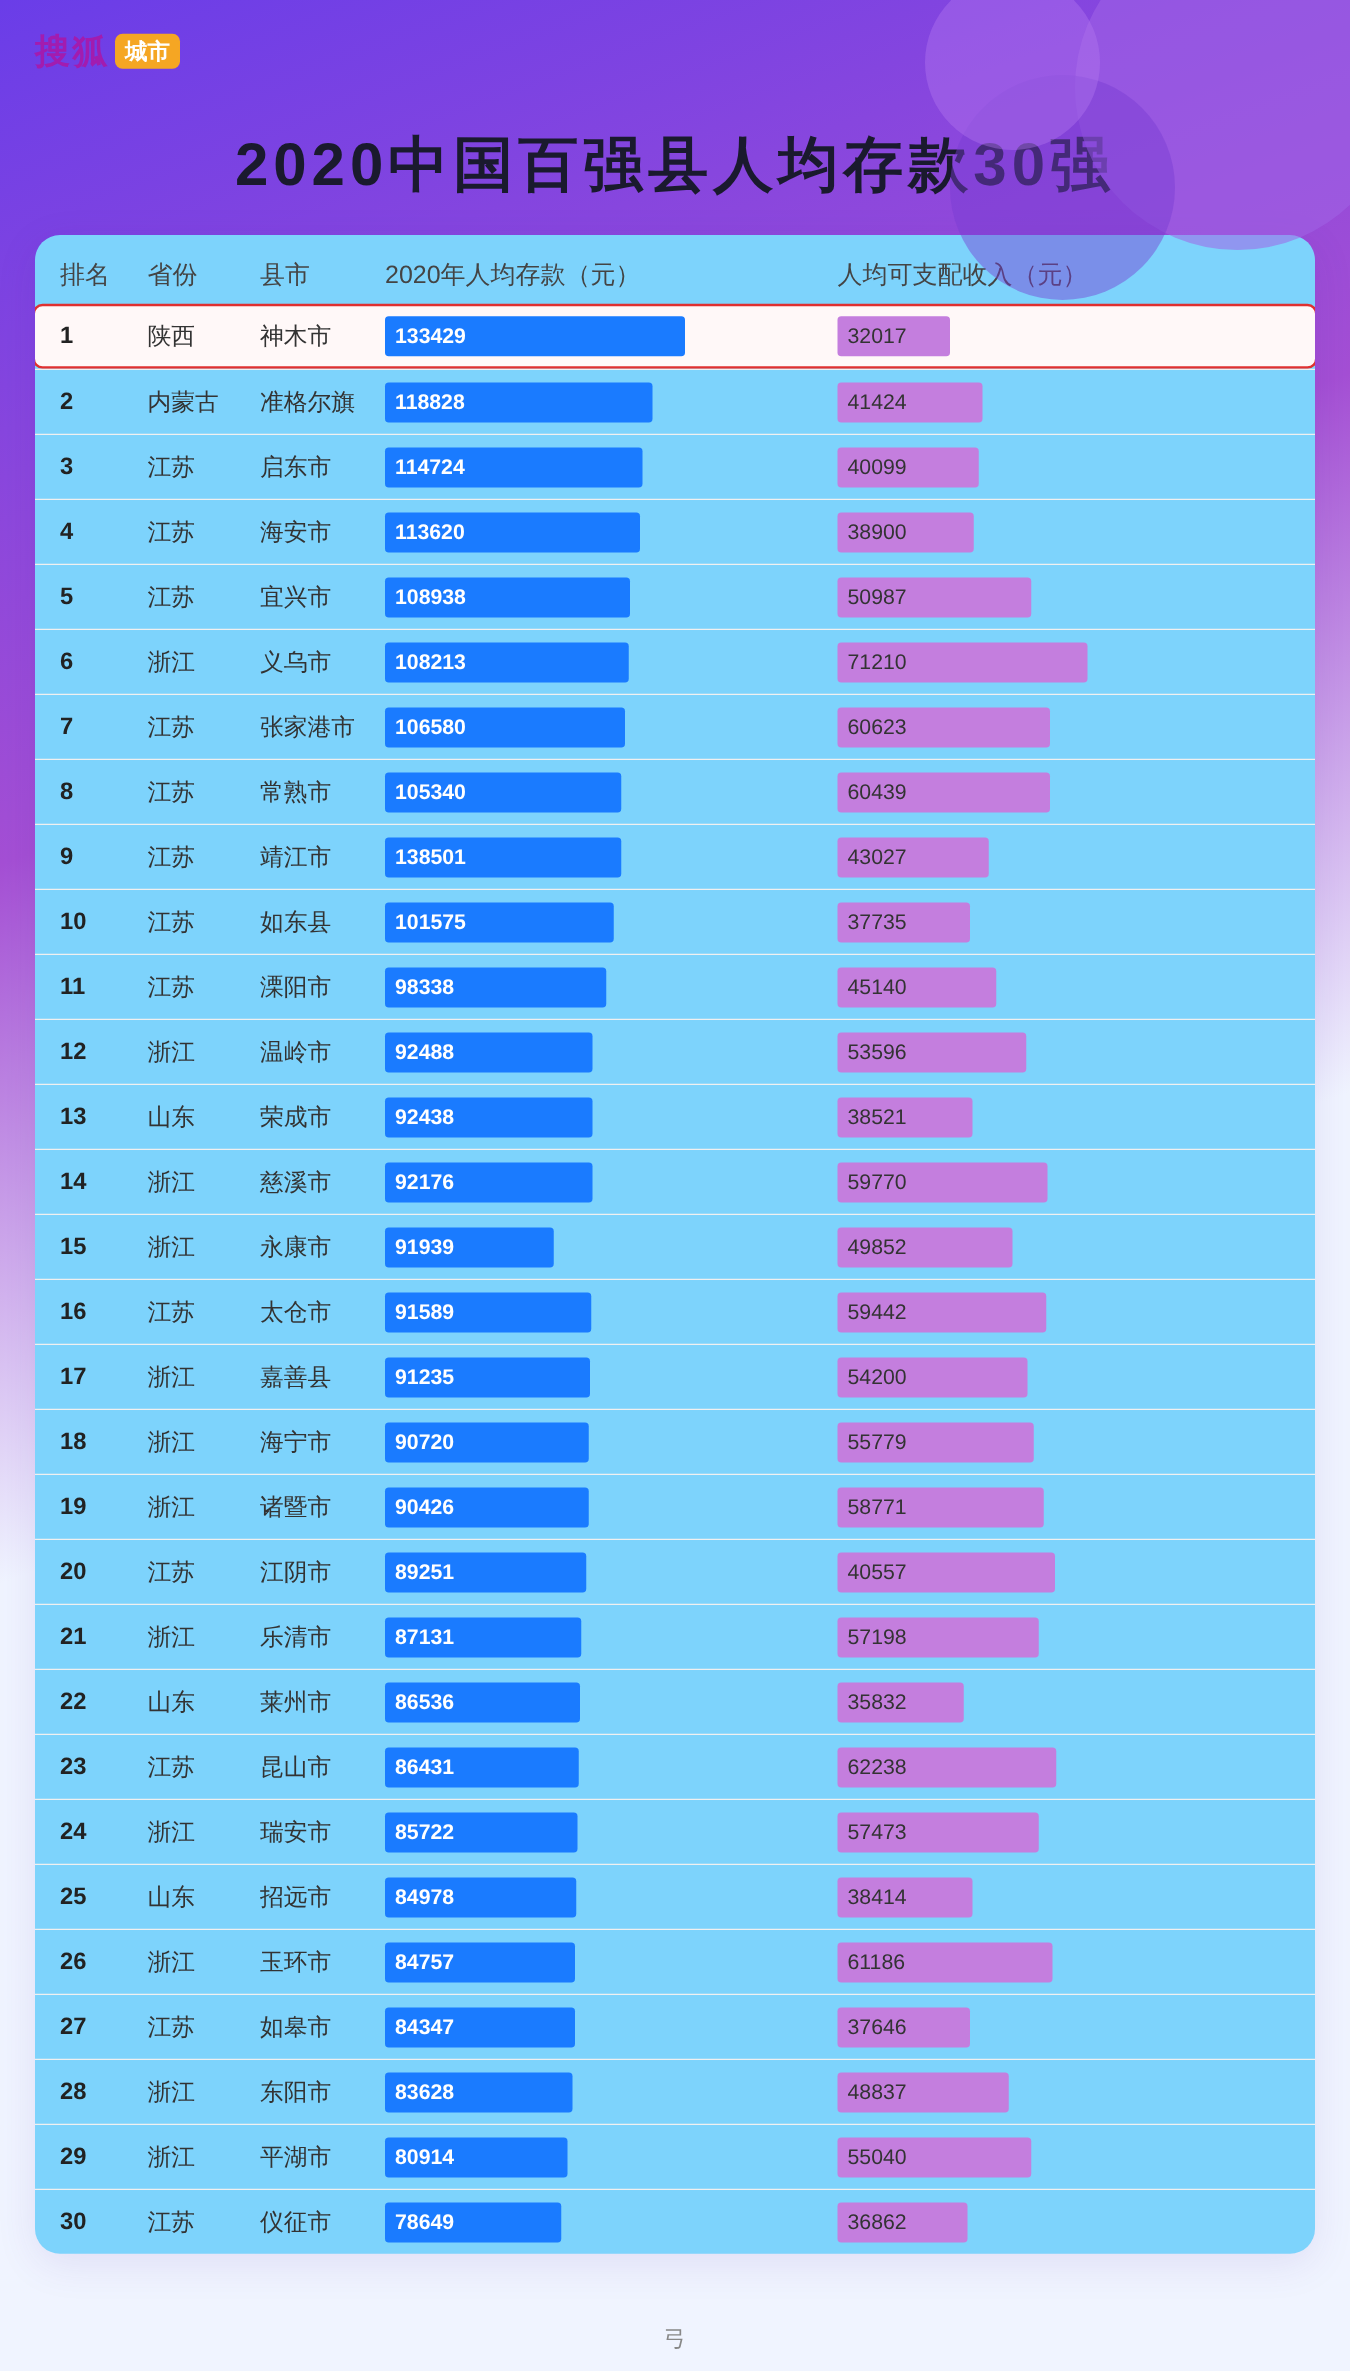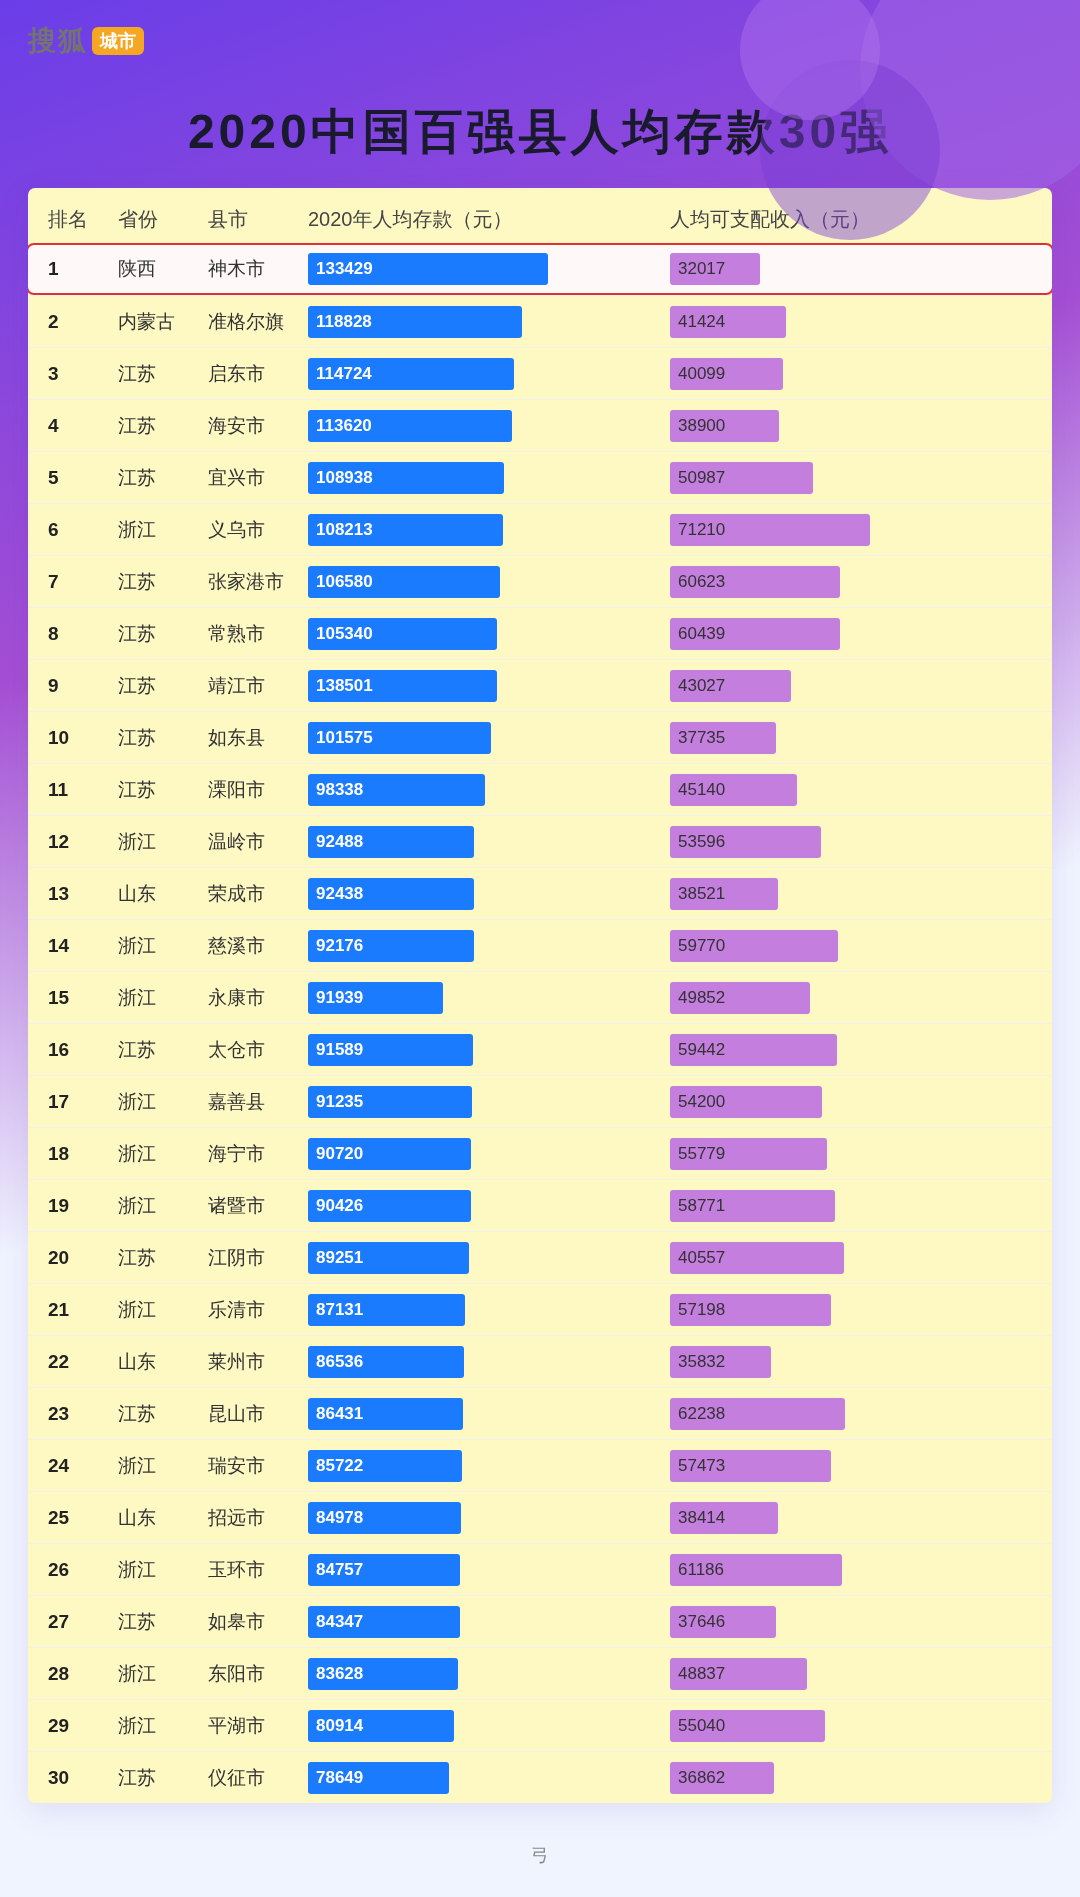--- a/index.html
+++ b/index.html
@@ -37,21 +37,21 @@
 
     .logo-area {
       position: absolute;
       top: 22px; left: 28px;
       display: flex; align-items: center;
       z-index: 10;
     }
     .logo-sohu {
       font-size: 28px;
       font-weight: bold;
-      color: #737373;
+      color: #a21caf;
       letter-spacing: 2px;
     }
     .logo-city {
       background: #f5a623;
       color: #fff;
       font-size: 18px;
       font-weight: bold;
       border-radius: 6px;
       padding: 2px 8px;
       margin-left: 4px;
@@ -61,23 +61,23 @@
       text-align: center;
       padding-top: 100px;
       padding-bottom: 24px;
       font-size: 48px;
       font-weight: 900;
       color: #1a1a2e;
       letter-spacing: 4px;
     }
 
     .table-container {
-      margin: 0 28px 24px 28px;
-      background: #fef9c3;
-      border-radius: 7px;
+      margin: 0 28px 40px 28px;
+      background: #7dd3fc;
+      border-radius: 20px;
       overflow: hidden;
       box-shadow: 0 8px 32px rgba(80,40,160,0.10);
     }
 
     .table-header {
       display: grid;
       grid-template-columns: 70px 90px 100px 1fr 1fr;
       padding: 18px 20px 10px 20px;
       font-size: 20px;
       color: #444;
@@ -207,21 +207,21 @@
     </div>
   </div>
       <div class="table-row">
     <span class="rank">5</span>
     <span class="province">江苏</span>
     <span class="city">宜兴市</span>
     <div class="bar-cell">
       <div class="bar-blue" style="width:196px">108938</div>
     </div>
     <div class="bar-cell">
-      <div class="bar-purple" style="width:143px">50987</div>
+      <div class="bar-purple" style="width:155px">50987</div>
     </div>
   </div>
       <div class="table-row">
     <span class="rank">6</span>
     <span class="province">浙江</span>
     <span class="city">义乌市</span>
     <div class="bar-cell">
       <div class="bar-blue" style="width:195px">108213</div>
     </div>
     <div class="bar-cell">

